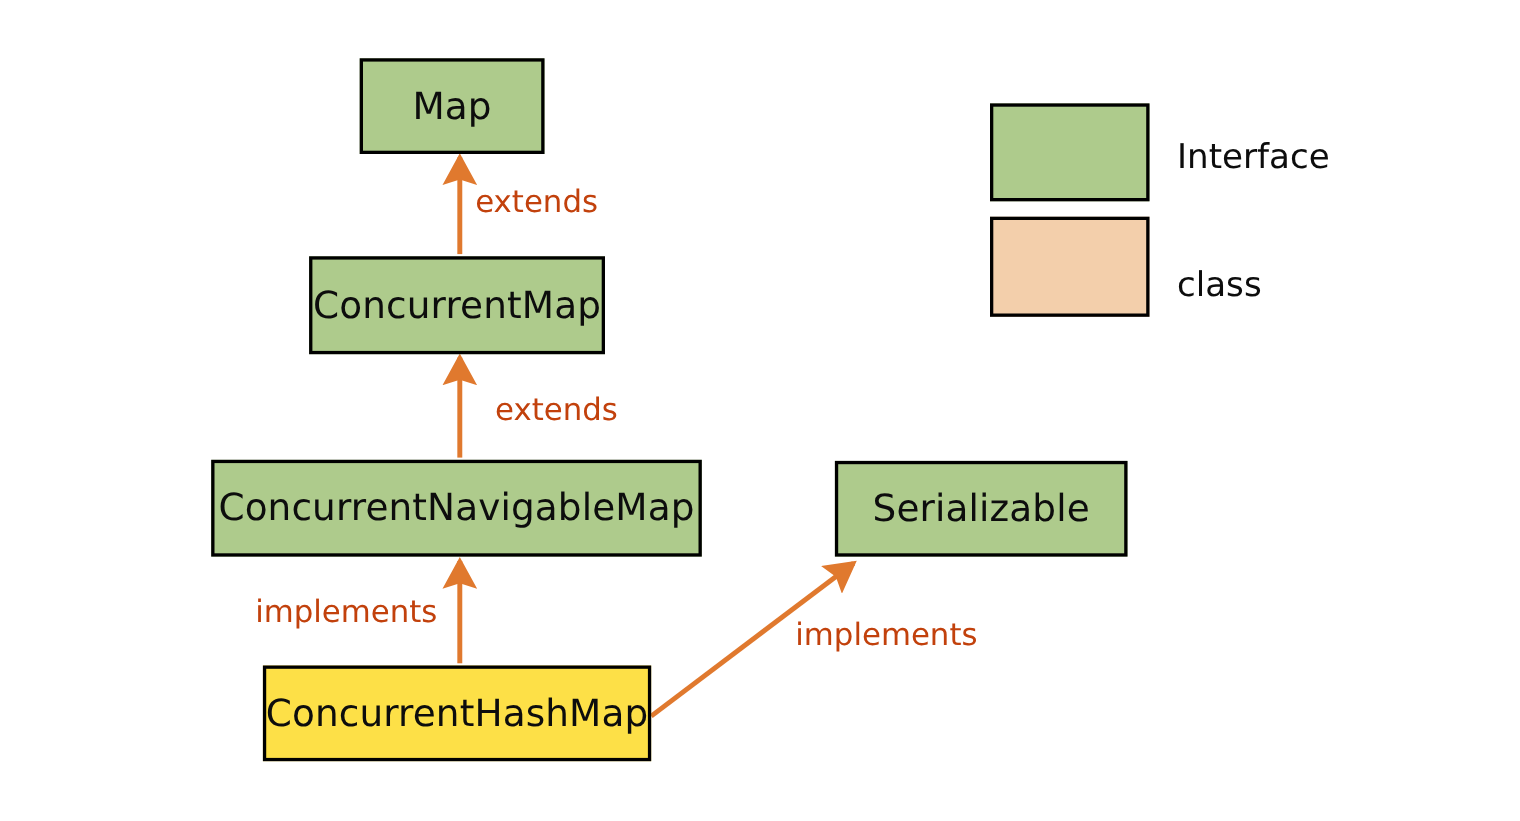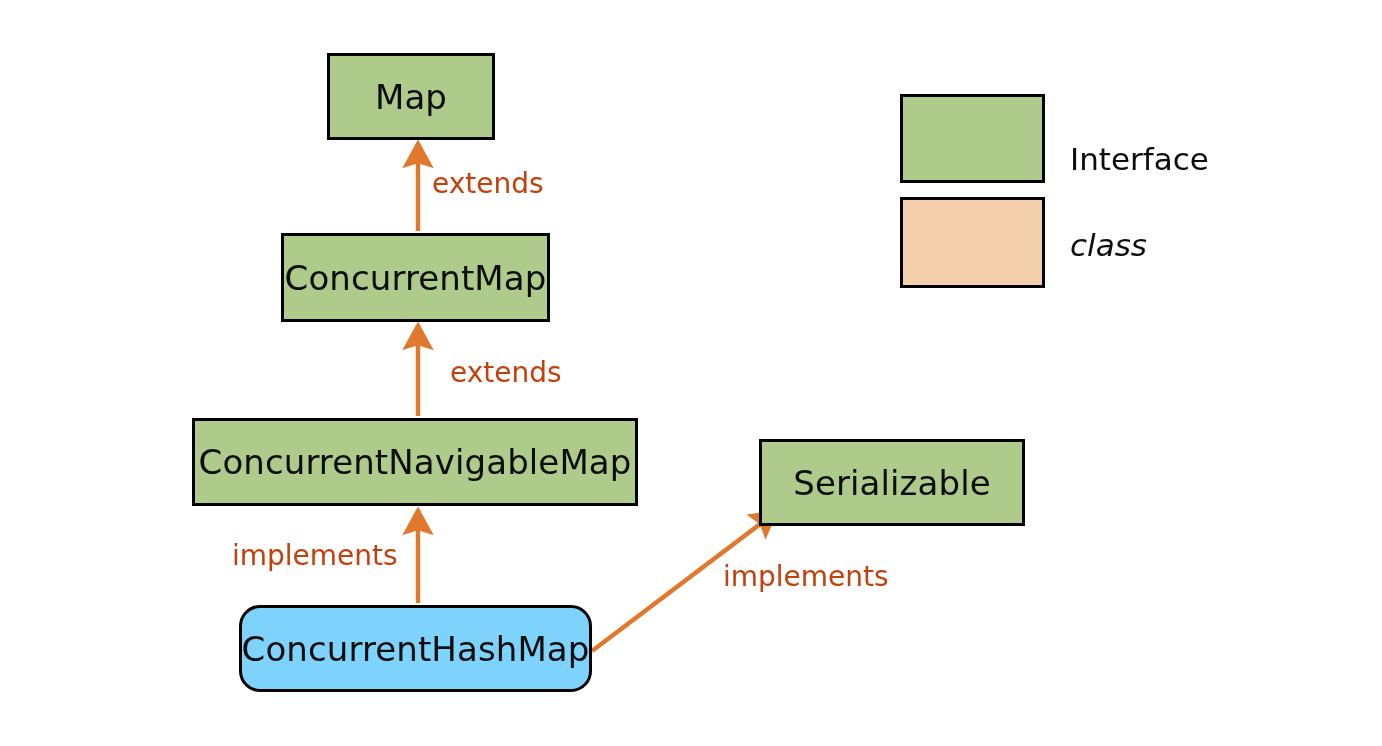--- a/index.html
+++ b/index.html
@@ -34,21 +34,21 @@
     display: flex;
     align-items: center;
     justify-content: center;
     text-align: center;
     color: #0d0d0d;
     font-weight: 400;
     letter-spacing: 0.1px;
     line-height: 1;
   }
   .node.interface { background: #aecb8c; }
-  .node.klass     { background: #7dd3fc; border-radius: 21px; }
+  .node.klass     { background: #fde047; }
 
   .edge-label {
     position: absolute;
     color: #c2410c;
     font-size: 28px;
     line-height: 1;
     white-space: nowrap;
   }
 
   .legend-swatch {
@@ -57,21 +57,20 @@
     border: 3px solid #000000;
   }
   .legend-swatch.interface { background: #aecb8c; }
   .legend-swatch.klass     { background: #f3cfab; }
   .legend-label {
     position: absolute;
     color: #0d0d0d;
     font-size: 31px;
     line-height: 1;
     white-space: nowrap;
-    margin-top: 16px;
   }
 </style>
 </head>
 <body>
 
 <div id="canvas">
 
   <svg class="edges" viewBox="0 0 1382 746" width="1382" height="746" aria-hidden="true">
     <defs>
       <marker id="arrowhead" markerWidth="7" markerHeight="7" refX="5.6" refY="3.5" orient="auto" markerUnits="strokeWidth">
@@ -89,34 +88,34 @@
   <div id="node-layer">
       <div class="node interface" style="left: 327px; top: 53px; width: 168px; height: 87px; font-size: 34px;">
         <span>Map</span>
       </div>
       <div class="node interface" style="left: 281px; top: 233px; width: 269px; height: 89px; font-size: 34px;">
         <span>ConcurrentMap</span>
       </div>
       <div class="node interface" style="left: 192px; top: 418px; width: 446px; height: 88px; font-size: 34px;">
         <span>ConcurrentNavigableMap</span>
       </div>
-      <div class="node interface" style="left: 759px; top: 419px; width: 266px; height: 87px; font-size: 34px; margin-top: 20px;">
+      <div class="node interface" style="left: 759px; top: 419px; width: 266px; height: 87px; font-size: 34px;">
         <span>Serializable</span>
       </div>
       <div class="node klass" style="left: 239px; top: 605px; width: 353px; height: 87px; font-size: 34px;">
         <span>ConcurrentHashMap</span>
       </div>
     </div>
   <div id="edge-label-layer">
       <div class="edge-label" style="left: 432px; top: 170px;">extends</div>
       <div class="edge-label" style="left: 450px; top: 359px;">extends</div>
       <div class="edge-label" style="left: 232px; top: 542px;">implements</div>
       <div class="edge-label" style="left: 723px; top: 563px;">implements</div>
     </div>
 
   <div id="legend">
       <div class="legend-swatch interface" style="left: 900px; top: 94px; width: 145px; height: 89px;"></div>
       <div class="legend-label" style="left: 1070px; top: 128px;">Interface</div>
       <div class="legend-swatch klass" style="left: 900px; top: 197px; width: 145px; height: 91px;"></div>
-      <div class="legend-label" style="left: 1070px; top: 214px; font-style: italic;">class</div>
+      <div class="legend-label" style="left: 1070px; top: 244px;">class</div>
     </div>
 
 </div>
 
 </body></html>

